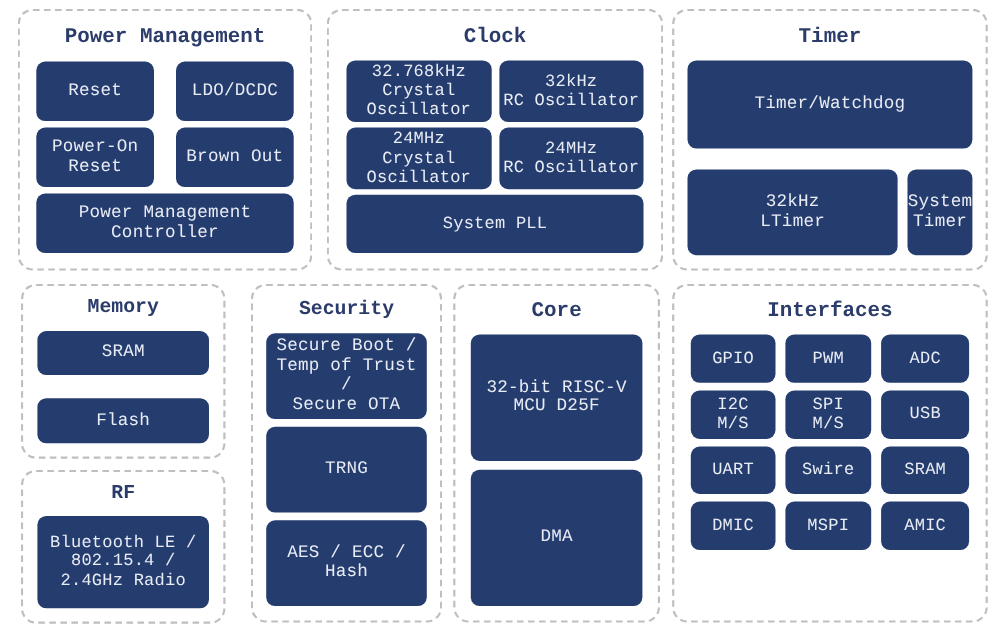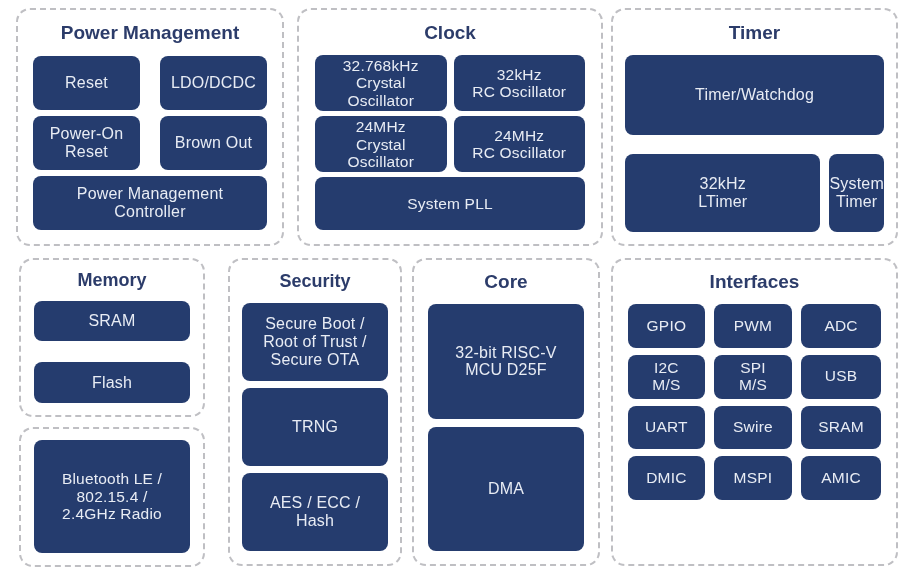--- a/index.html
+++ b/index.html
@@ -16,20 +16,21 @@
     overflow: hidden;
   }
   .section {
     position: absolute;
     border: 2px dashed #bfbfc3;
     border-radius: 14px;
     box-sizing: border-box;
     display: flex;
     flex-direction: column;
     background: #ffffff;
+    font-family: Liberation Mono, monospace;
   }
   .section-title {
     text-align: center;
     font-weight: bold;
     color: #2c3c6a;
     font-size: 19px;
     line-height: 1.1;
     flex: 0 0 auto;
   }
   .block {
@@ -166,32 +167,33 @@
 
   <div class="section" id="sec-memory">
     <div class="section-title">Memory</div>
     <div id="memory-grid">
       <div class="block">SRAM</div>
       <div class="block">Flash</div>
     </div>
   </div>
 
   <div class="section" id="sec-rf">
+    <div class="section-title">RF</div>
     <div id="rf-grid">
       <div class="block">Bluetooth LE /
 802.15.4 /
 2.4GHz Radio</div>
     </div>
   </div>
 
   <div class="section" id="sec-security">
     <div class="section-title">Security</div>
     <div id="security-grid">
       <div class="block">Secure Boot /
-Root of Trust /
+Temp of Trust /
 Secure OTA</div>
       <div class="block">TRNG</div>
       <div class="block">AES / ECC /
 Hash</div>
     </div>
   </div>
 
   <div class="section" id="sec-core">
     <div class="section-title">Core</div>
     <div id="core-grid">

